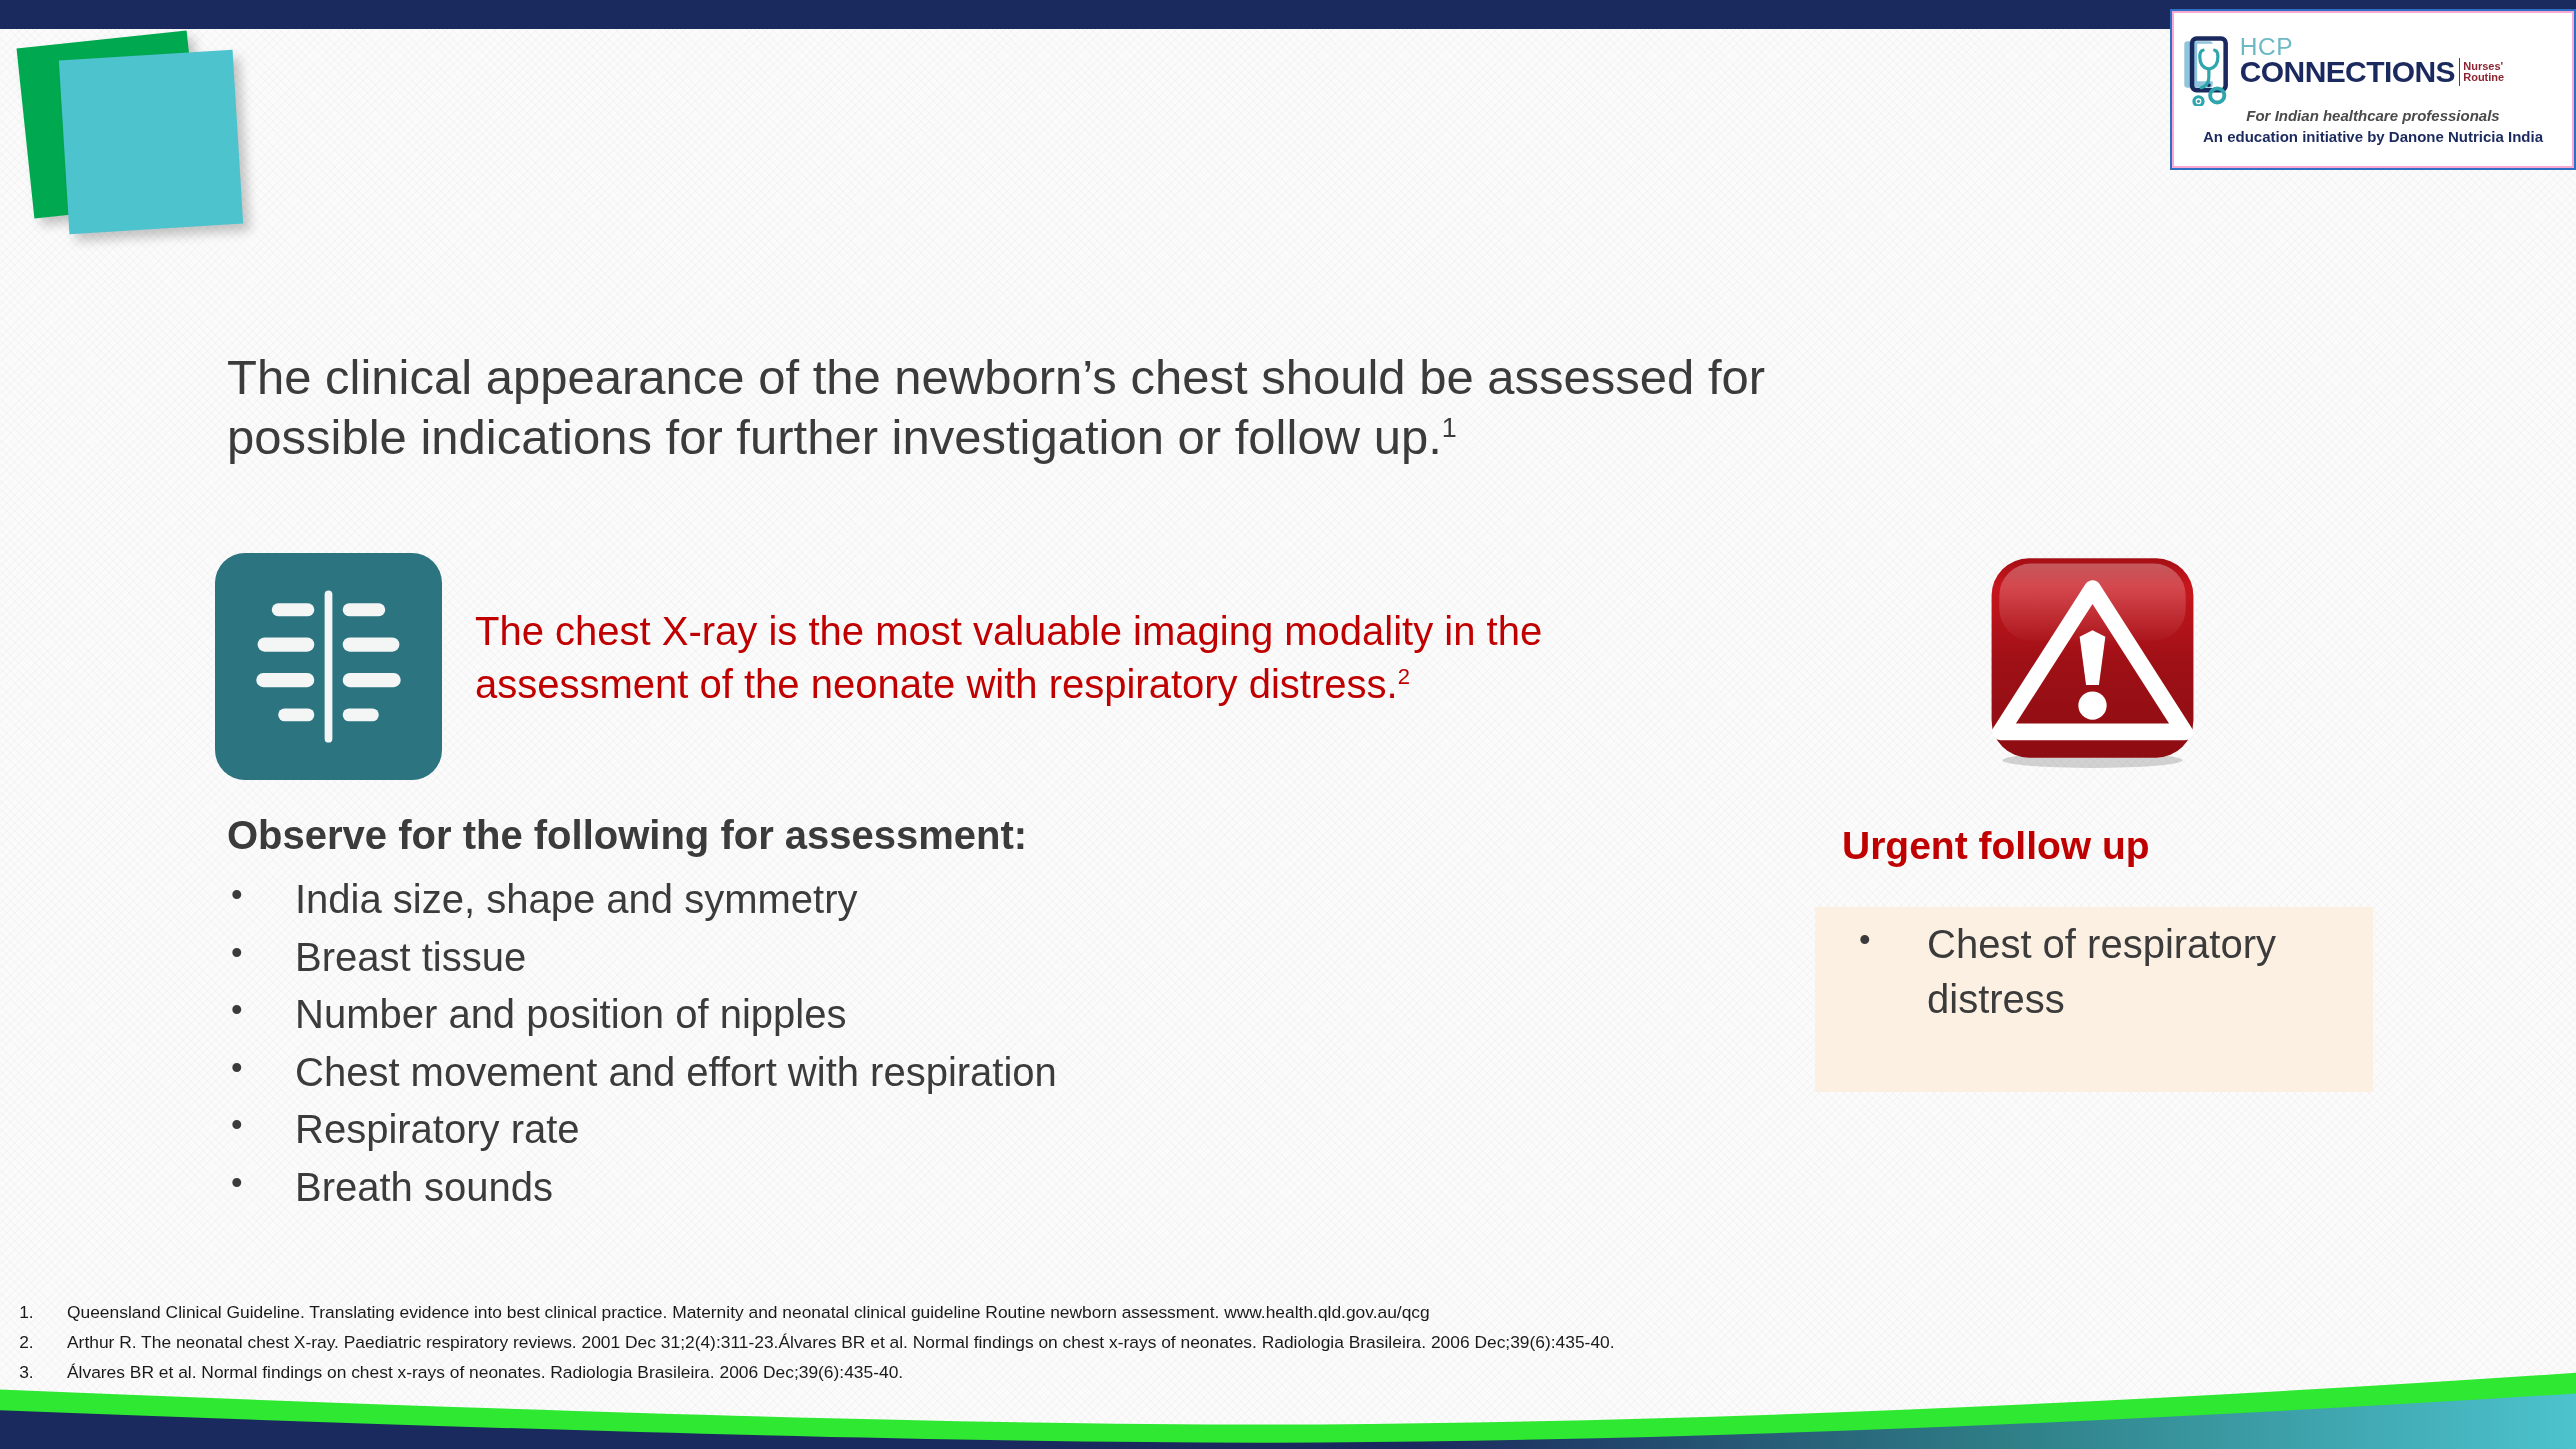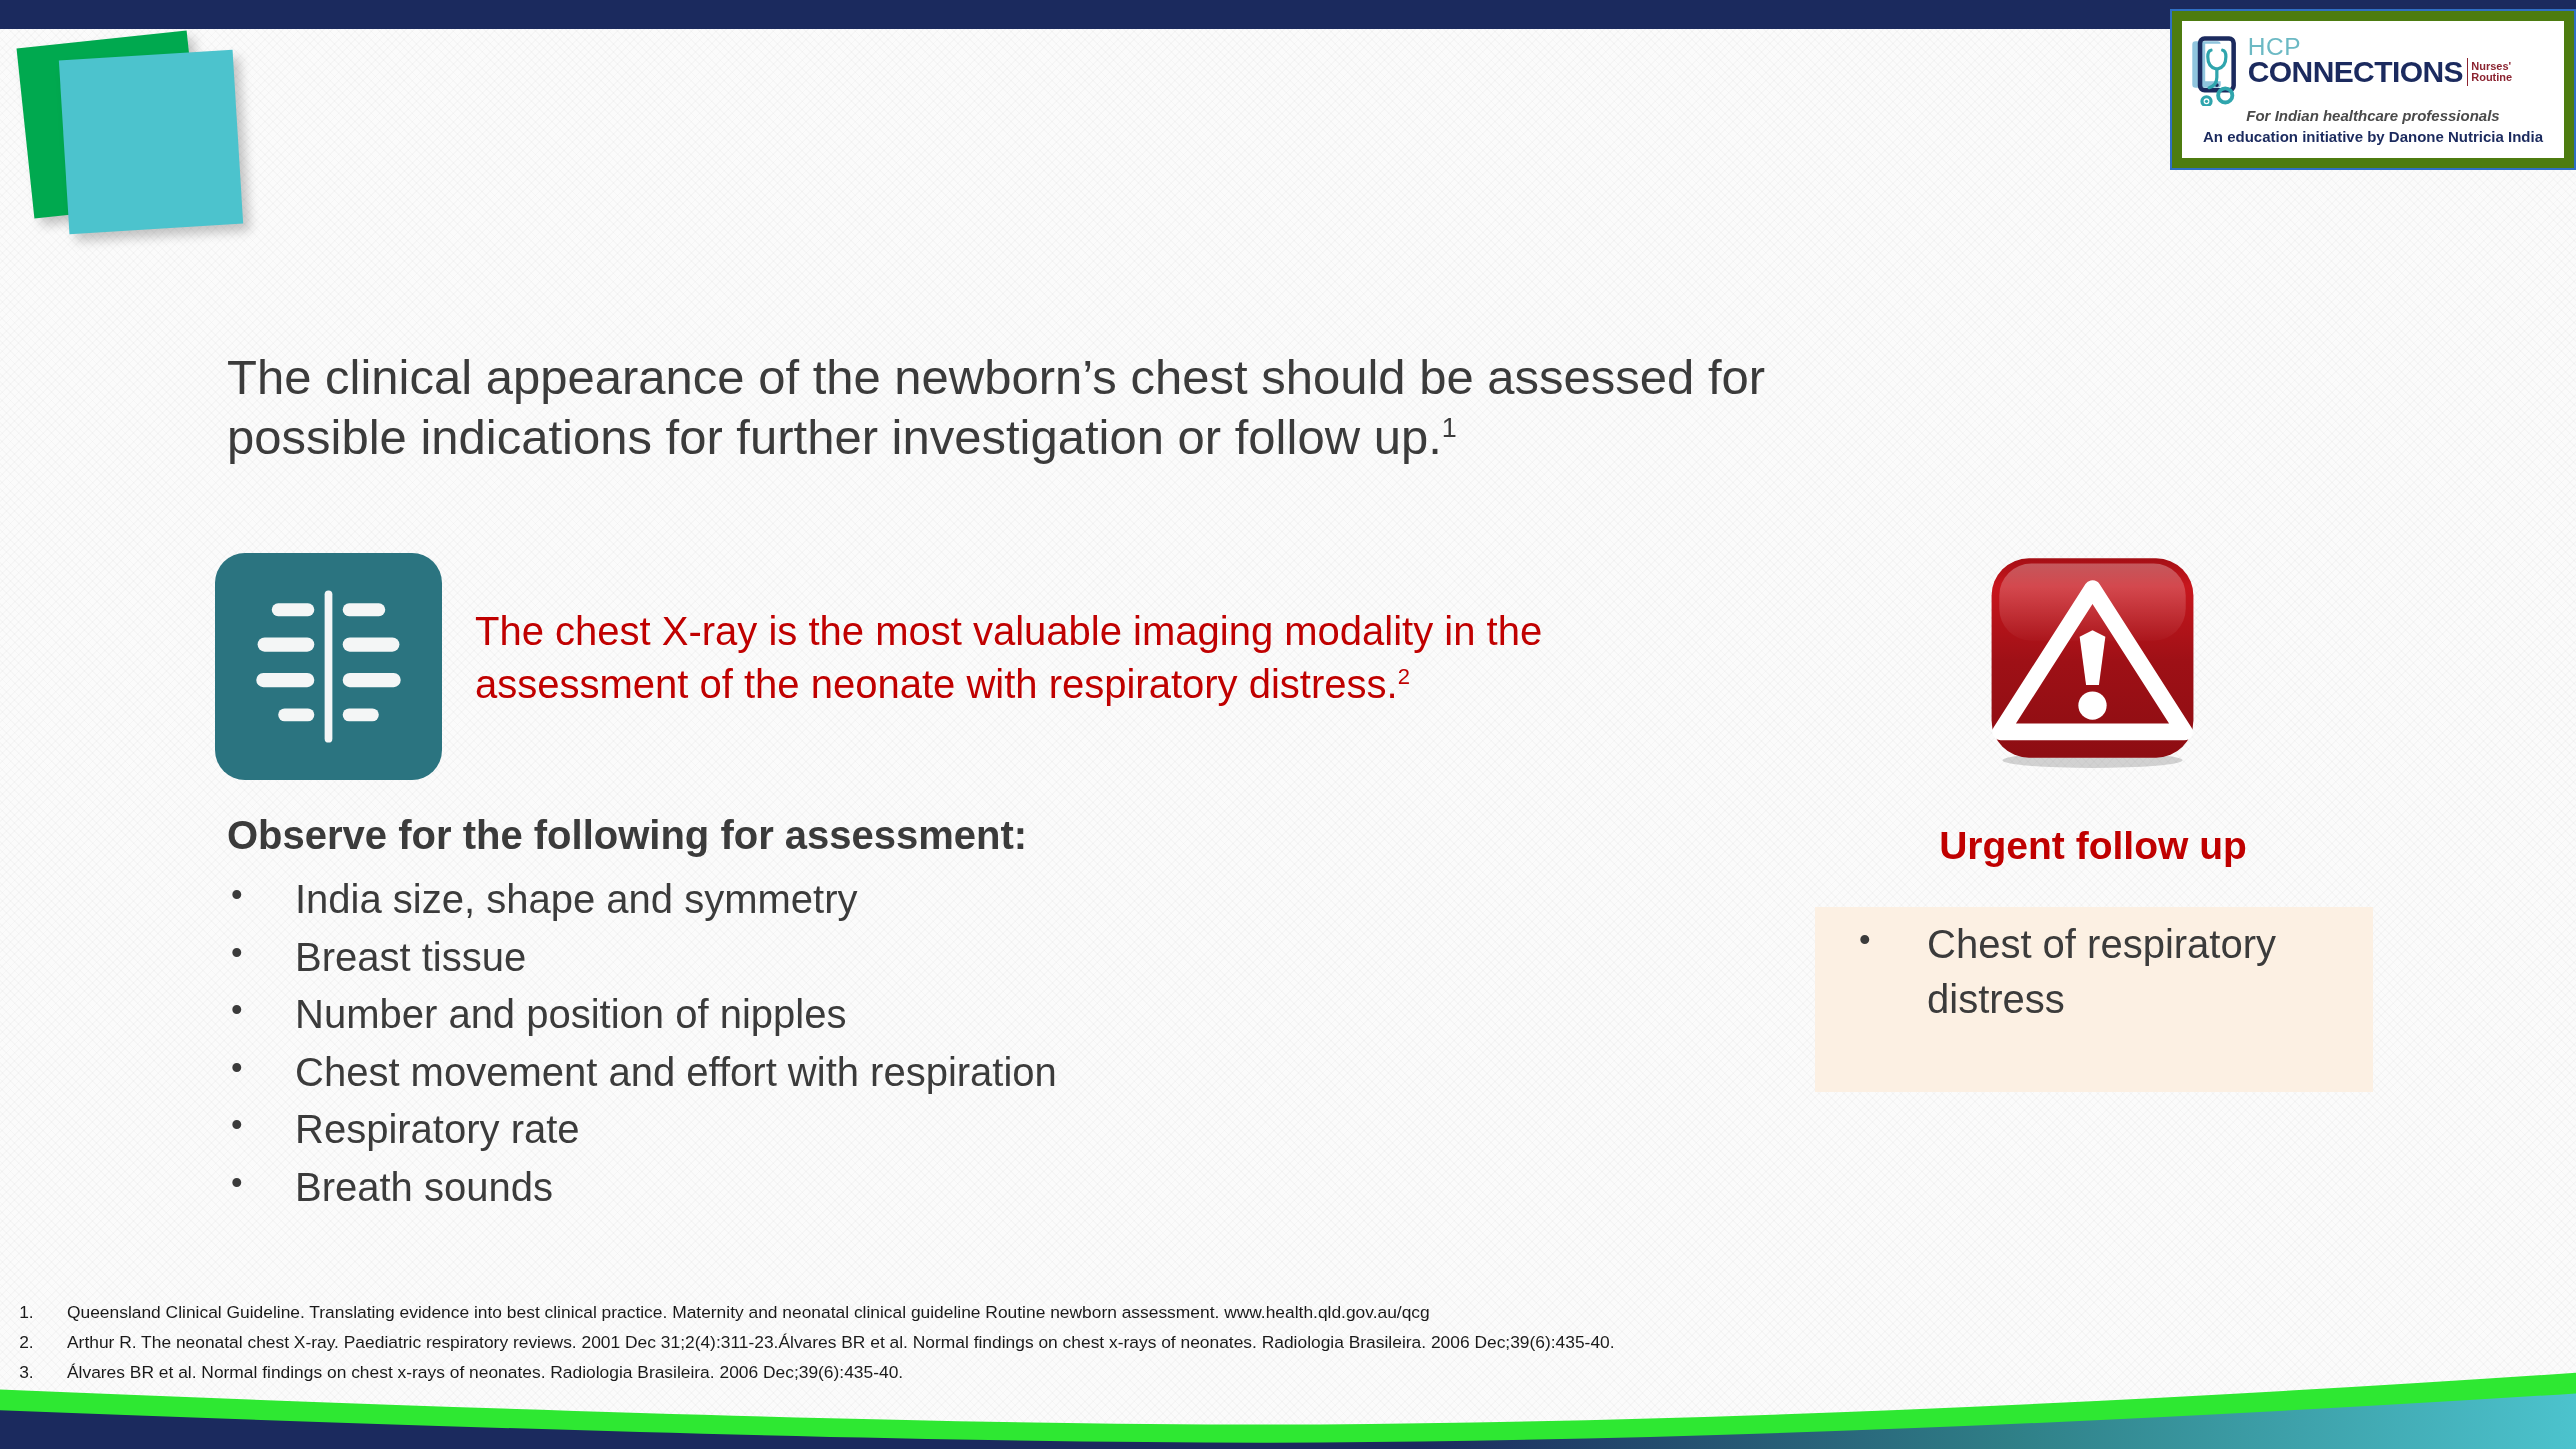--- a/index.html
+++ b/index.html
@@ -49,22 +49,22 @@
 
   
   .logo-box {
     position:absolute; right:0px; top:9px;
     width:406px; height:161px;
     background:#2f6fc4;
     padding:1.9px;
   }
   .logo-box-inner {
     width:100%; height:100%;
-    background:#4d7c0f;
-    padding:10px;
+    background:#f9a8d4;
+    padding:2px;
   }
   .logo-white {
     width:100%; height:100%;
     background:#ffffff;
     display:flex; flex-direction:column;
     align-items:center; justify-content:center;
     padding:6.4px 9px 5.2px 9px;
   }
   .logo-row1 { display:flex; align-items:flex-start; width:100%; }
   .logo-mark { width:53px; height:70px; flex:0 0 53px; margin-right:3.9px; margin-top:1.3px; }
@@ -155,21 +155,21 @@
   
   .warn-icon {
     position:absolute; left:1980px; top:553px;
     width:225px; height:219px;
   }
   .warn-icon svg { width:100%; height:100%; display:block; }
 
   
   .urgent-title {
     position:absolute; left:1842px; top:824px;
-    width:502px; text-align:center;
+    width:502px; 
     font-size:39px; font-weight:700; color:#c00000;
   }
   .urgent-box {
     position:absolute; left:1815px; top:907px;
     width:558px; height:185px;
     background:#fcf0e3;
   }
   .urgent-list {
     position:absolute; left:1855px; top:917px;
     width:515px;

